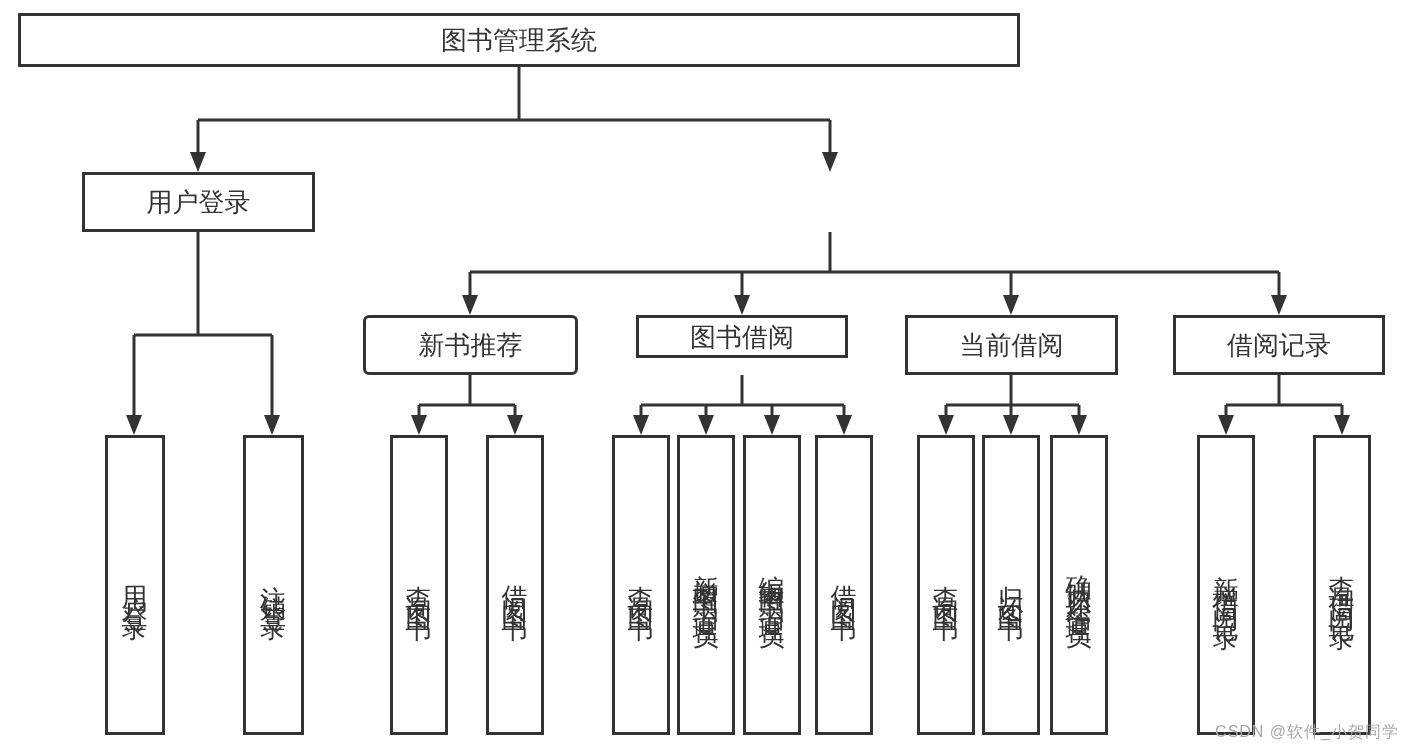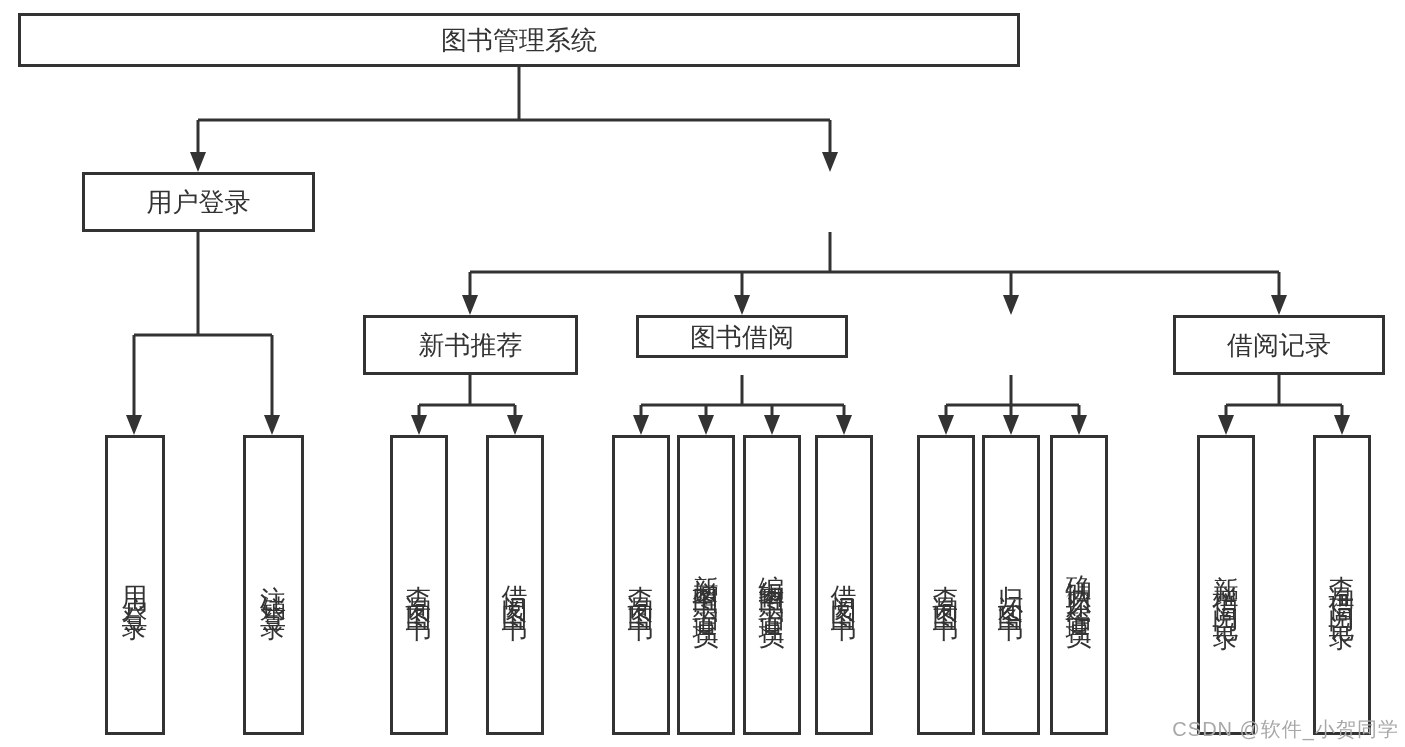--- a/index.html
+++ b/index.html
@@ -38,21 +38,21 @@
     white-space: nowrap;
   }
   .v-node.tight span { letter-spacing: 7px; }
 
   
   #nd-root   { left: 18px;   top: 13px;  width: 1002px; height: 54px; }
   
   #nd-login  { left: 82px;   top: 172px; width: 233px;  height: 60px; }
   #nd-mgmt   { left: 712px;  top: 172px; width: 235px;  height: 60px; }
   
-  #nd-newbook{ left: 363px;  top: 315px; width: 215px;  height: 60px; }
+  #nd-newbook{ left: 363px;  top: 315px; width: 215px;  height: 60px; border-radius: 6px; }
   #nd-borrow { left: 636px;  top: 315px; width: 212px;  height: 43px; }
   #nd-current{ left: 905px;  top: 315px; width: 213px;  height: 60px; }
   #nd-records{ left: 1173px; top: 315px; width: 212px;  height: 60px; }
   
   .leaf { top: 435px; width: 58px; height: 300px; }
   #lf-ul-0 { left: 105px; width: 60px; }
   #lf-ul-1 { left: 243px; width: 61px; }
   #lf-nb-0 { left: 390px; }
   #lf-nb-1 { left: 486px; }
   #lf-bw-0 { left: 612px; }
@@ -62,21 +62,21 @@
   #lf-cu-0 { left: 917px; }
   #lf-cu-1 { left: 982px; }
   #lf-cu-2 { left: 1050px; }
   #lf-rc-0 { left: 1197px; }
   #lf-rc-1 { left: 1313px; }
 
   .watermark {
     position: absolute;
     right: 6px;
     bottom: 4px;
-    font-size: 20px;
+    font-size: 16px;
     color: var(--wm, #a8a8a8);
     letter-spacing: 1px;
     pointer-events: none;
   }
 </style>
 </head>
 <body>
 
 <div class="canvas">
 
@@ -134,20 +134,21 @@
       <line x1="1342" y1="405" x2="1342" y2="419" stroke="#333333" stroke-width="3"></line>
       <polygon points="1334,415 1350,415 1342,435" fill="#333333"></polygon>
     </svg>
 
   <div class="node h-node" id="nd-root">图书管理系统</div>
 
   <div class="node h-node" id="nd-login">用户登录</div>
 
   <div class="node h-node" id="nd-newbook">新书推荐</div>
   <div class="node h-node" id="nd-borrow">图书借阅</div>
+  <div class="node h-node" id="nd-current">当前借阅</div>
   <div class="node h-node" id="nd-records">借阅记录</div>
 
   <div class="node v-node leaf" id="lf-ul-0">
       <span>用户登录</span>
     </div>
   <div class="node v-node leaf" id="lf-ul-1">
       <span>注销登录</span>
     </div>
 
   <div class="node v-node leaf" id="lf-nb-0">

